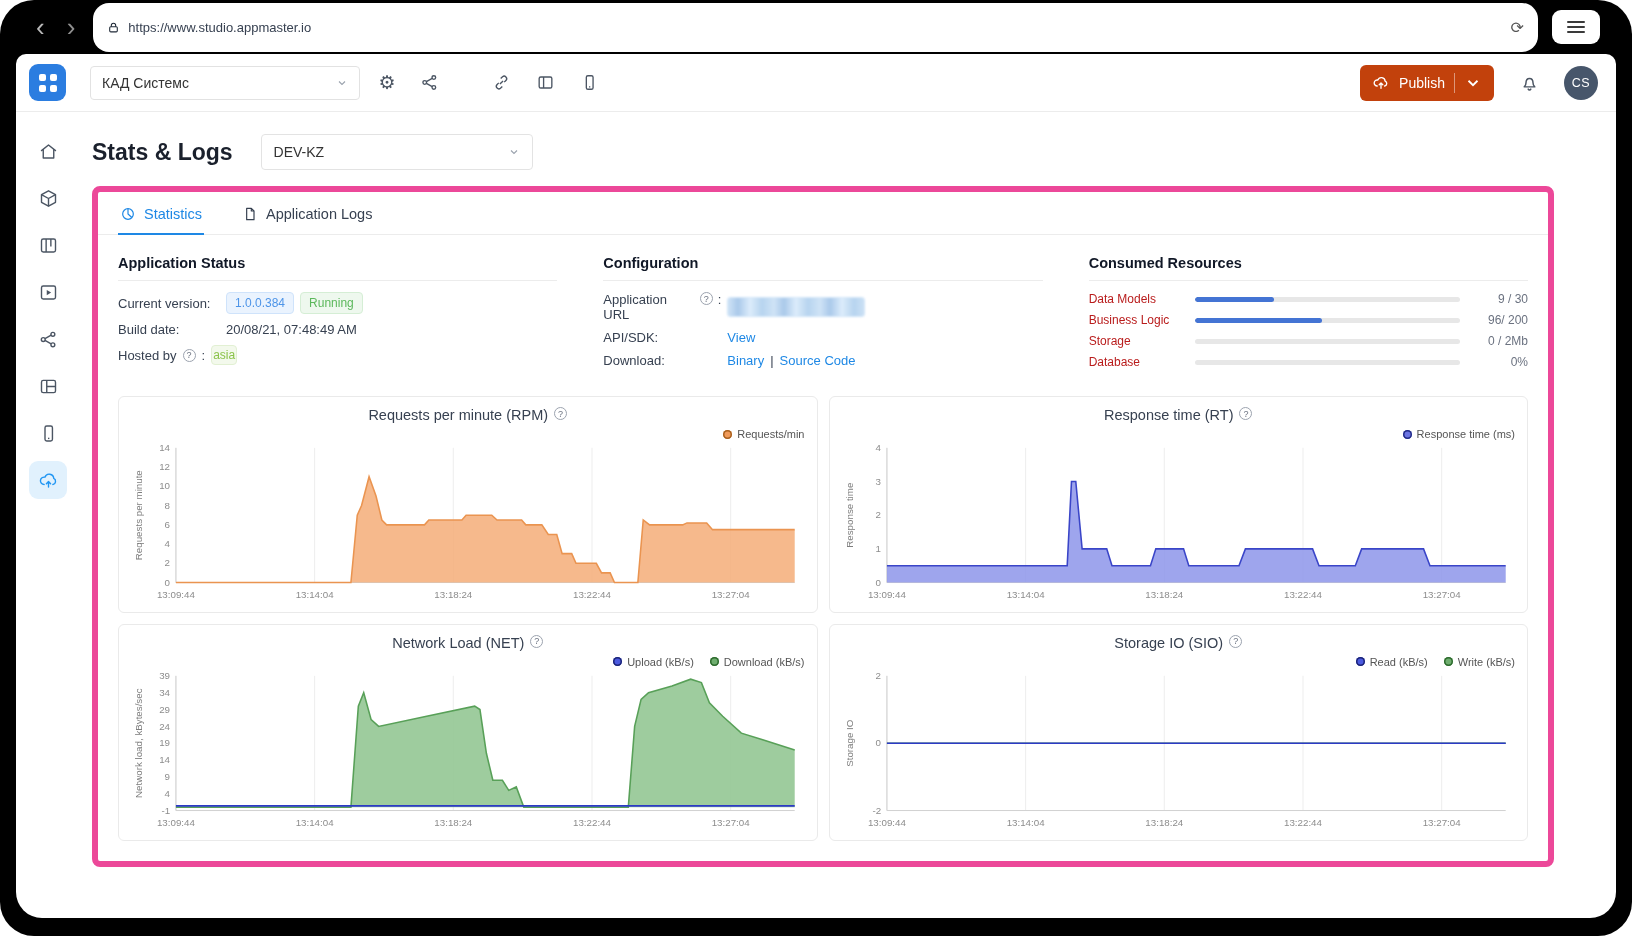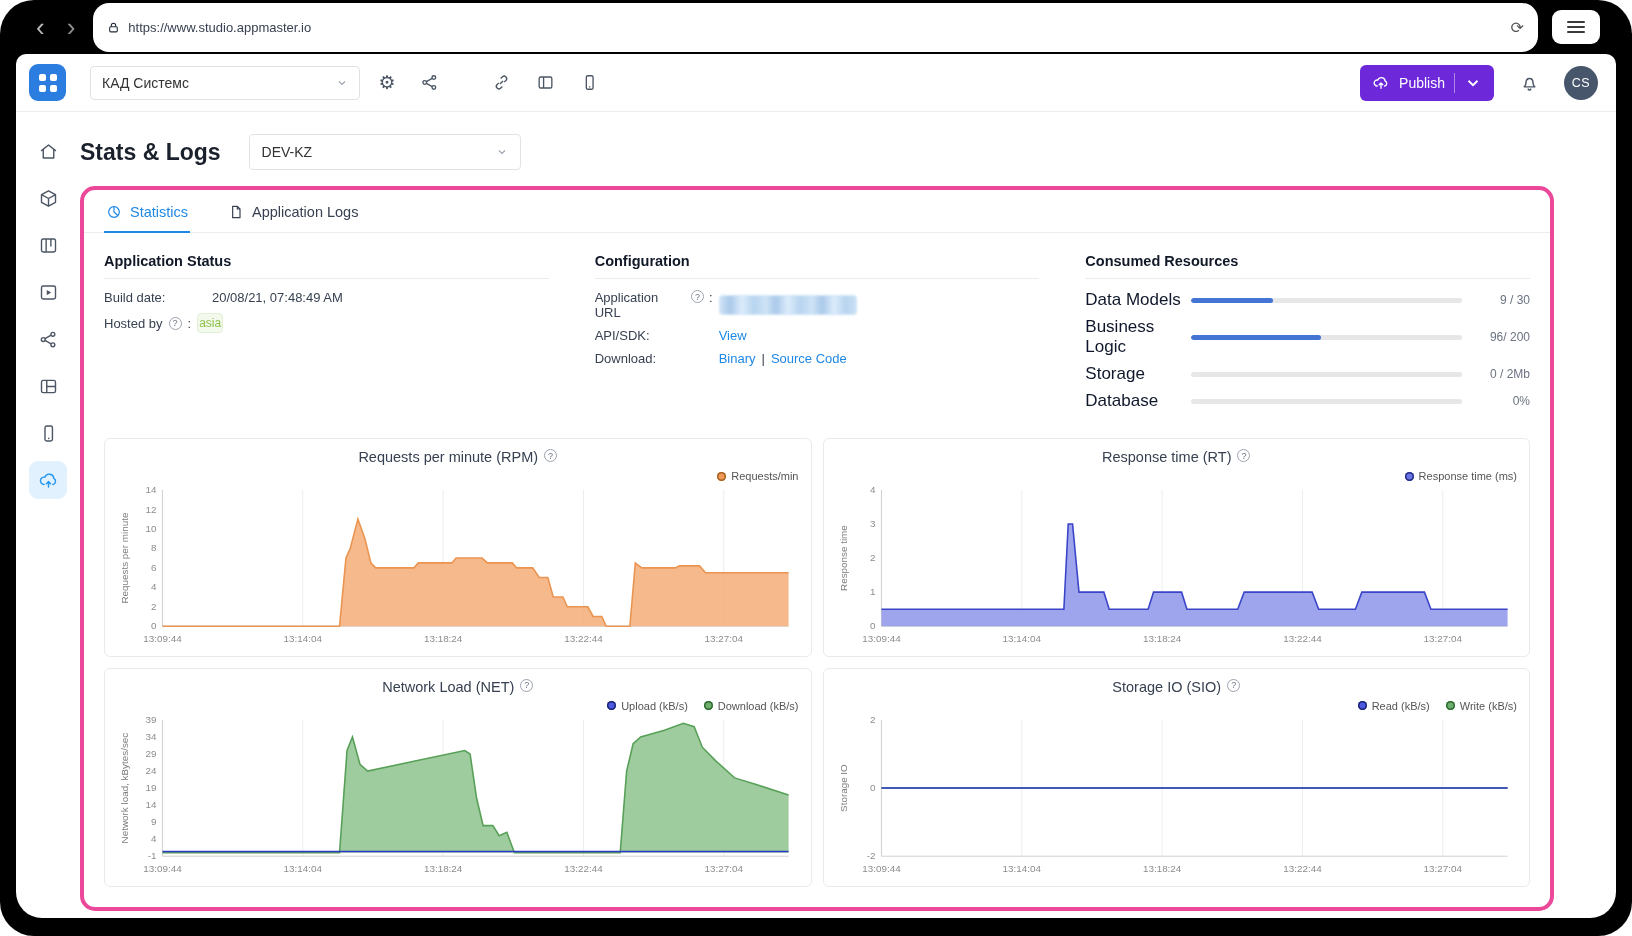--- a/index.html
+++ b/index.html
@@ -23,39 +23,39 @@
 
   .app-header { height:58px; flex:0 0 auto; display:flex; align-items:center; border-bottom:1px solid #ececec; padding:0 18px 0 13px; gap:12px; }
   .logo { width:37px; height:37px; background:#2b7de0; border-radius:9px; display:grid; grid-template-columns:7px 7px; grid-template-rows:7px 7px; gap:4px; align-content:center; justify-content:center; flex:0 0 auto; }
   .logo i { background:#fff; border-radius:2px; }
   .project-select { width:270px; height:34px; border:1px solid #e2e2e2; border-radius:4px; display:flex; align-items:center; justify-content:space-between; padding:0 11px; font-size:14px; color:#333; margin-left:12px; cursor:pointer; }
   .icon-btn { width:30px; height:30px; display:flex; align-items:center; justify-content:center; color:#4b5563; cursor:pointer; }
   .icon-btn svg { width:19px; height:19px; }
   .gear-glyph { font-size:19px; color:#4b5563; line-height:1; }
   .hgroup2 { display:flex; gap:14px; margin-left:30px; }
   .header-right { margin-left:auto; display:flex; align-items:center; gap:20px; }
-  .publish-btn { height:36px; background:#6d28d9; border-radius:6px; color:#fff; display:flex; align-items:center; gap:9px; padding:0 12px; font-size:14px; cursor:pointer; }
+  .publish-btn { height:36px; background:#c2410c; border-radius:6px; color:#fff; display:flex; align-items:center; gap:9px; padding:0 12px; font-size:14px; cursor:pointer; }
   .publish-btn svg { width:18px; height:18px; }
   .pub-div { width:1px; height:20px; background:rgba(255,255,255,.45); }
   .bell svg { width:21px; height:21px; }
   .avatar { width:34px; height:34px; border-radius:50%; background:#47566b; color:#fff; font-size:12.5px; display:flex; align-items:center; justify-content:center; letter-spacing:.5px; cursor:pointer; }
 
-  .app-body { flex:1; display:flex; min-height:0; }
+  .app-body { flex:1; display:flex; min-height:0;gap:12px; }
   .sidebar { width:64px; flex:0 0 auto; display:flex; flex-direction:column; align-items:center; padding-top:20px; gap:9px; }
   .side-btn { width:38px; height:38px; border-radius:9px; display:flex; align-items:center; justify-content:center; color:#4b5563; cursor:pointer; }
   .side-btn svg { width:21px; height:21px; }
   .side-btn.active { background:#e1f1fd; color:#2196f3; }
 
   .main { flex:1; min-width:0; padding:10px 62px 20px 0; overflow:hidden; }
   .title-row { display:flex; align-items:center; gap:28px; margin:12px 0 16px; }
   h1 { font-size:23px; font-weight:700; color:#1a202c; }
   .env-select { width:272px; height:36px; border:1px solid #e3e3e3; border-radius:4px; display:flex; align-items:center; justify-content:space-between; padding:0 12px; font-size:14px; color:#333; cursor:pointer; }
   .chev { width:12px; height:12px; color:#9aa2ad; flex:0 0 auto; }
 
-  .panel { border:4px solid #ec4899; border-radius:15px; background:#fff; }
+  .panel { border:6px solid #ec4899; border-radius:8px; background:#fff; }
   .tabs { display:flex; gap:36px; padding:0 20px; border-bottom:1px solid #ececec; }
   .tab { display:flex; align-items:center; gap:8px; padding:14px 2px 11px; font-size:14.5px; color:#374151; border-bottom:2px solid transparent; margin-bottom:-1px; cursor:pointer; }
   .tab svg { width:16px; height:16px; }
   .tab.active { color:#1e88e5; border-color:#1e88e5; }
 
   .info-grid { display:grid; grid-template-columns:1fr 1fr 1fr; gap:46px; padding:20px 20px 4px; }
   .section h3 { font-size:14.5px; font-weight:700; color:#111827; margin-bottom:9px; }
   .sec-divider { border-top:1px solid #ececec; margin-bottom:11px; }
   .kv { display:flex; align-items:center; gap:6px; margin:8px 0; font-size:13px; color:#374151; }
   .kv .k { flex:0 0 102px; }
@@ -63,21 +63,21 @@
   .badge { display:inline-block; padding:2px 8px; border-radius:4px; font-size:12px; line-height:16px; }
   .badge-version { background:#eaf3fe; color:#4d94e8; border:1px solid #cfe3fb; }
   .badge-running { background:#eef8ee; color:#5cb85c; border:1px solid #d5eed5; }
   .badge-region  { background:#f3f9ec; color:#8bc34a; border:1px solid #e2f0d3; padding:1px 1px; }
   .qmark { display:inline-flex; width:13px; height:13px; border:1px solid #9ca3af; border-radius:50%; font-size:9px; color:#6b7280; align-items:center; justify-content:center; flex:0 0 auto; cursor:pointer; }
   .link { color:#1e88e5; text-decoration:none; cursor:pointer; }
   .redacted { display:inline-block; width:138px; height:20px; border-radius:3px; border:1px solid #d3e6f8;
     background:repeating-linear-gradient(90deg,#cfe3f6 0,#aac9ea 10px,#dcecfb 22px,#b7d4ef 34px,#cfe3f6 46px); filter:blur(1.3px); }
 
   .res-row { display:flex; align-items:center; gap:10px; margin:7px 0; }
-  .res-label { flex:0 0 96px; font-size:17px; color:#0f172a; }
+  .res-label { flex:0 0 96px; font-size:12px; color:#b91c1c; }
   .res-bar { flex:1; height:5px; background:#e7e7e7; border-radius:3px; overflow:hidden; }
   .res-fill { height:100%; background:#4474d4; border-radius:3px; width:0; }
   .res-value { flex:0 0 58px; text-align:right; color:#6b7280; font-size:12px; }
 
   .charts-grid { display:grid; grid-template-columns:1fr 1fr; gap:11px; padding:16px 20px 20px; }
   .chart-card { border:1px solid #eaeaea; border-radius:6px; padding:10px 12px 4px; }
   .chart-head { text-align:center; font-size:14.5px; color:#374151; display:flex; justify-content:center; align-items:flex-start; gap:6px; }
   .legend { display:flex; justify-content:flex-end; gap:16px; font-size:11px; color:#555; height:16px; margin-top:3px; }
   .legend-item { display:flex; align-items:center; gap:5px; cursor:pointer; }
   .legend-dot { width:9px; height:9px; border-radius:50%; }
@@ -261,20 +261,25 @@
                   <path d="M14 3.5 V7.5 H18"></path>
                 </svg>
               <span>Application Logs</span>
             </div>
           </div>
 
           <div class="info-grid">
             <div class="section">
               <h3>Application Status</h3>
               <div class="sec-divider"></div>
+              <div class="kv">
+                <span class="k">Current version:</span>
+                <span class="badge badge-version">1.0.0.384</span>
+                <span class="badge badge-running">Running</span>
+              </div>
               <div class="kv">
                 <span class="k">Build date:</span>
                 <span>20/08/21, 07:48:49 AM</span>
               </div>
               <div class="kv">
                 <span>Hosted by</span>
                 <span class="qmark">?</span>
                 <span>:</span>
                 <span class="badge badge-region">asia</span>
               </div>

